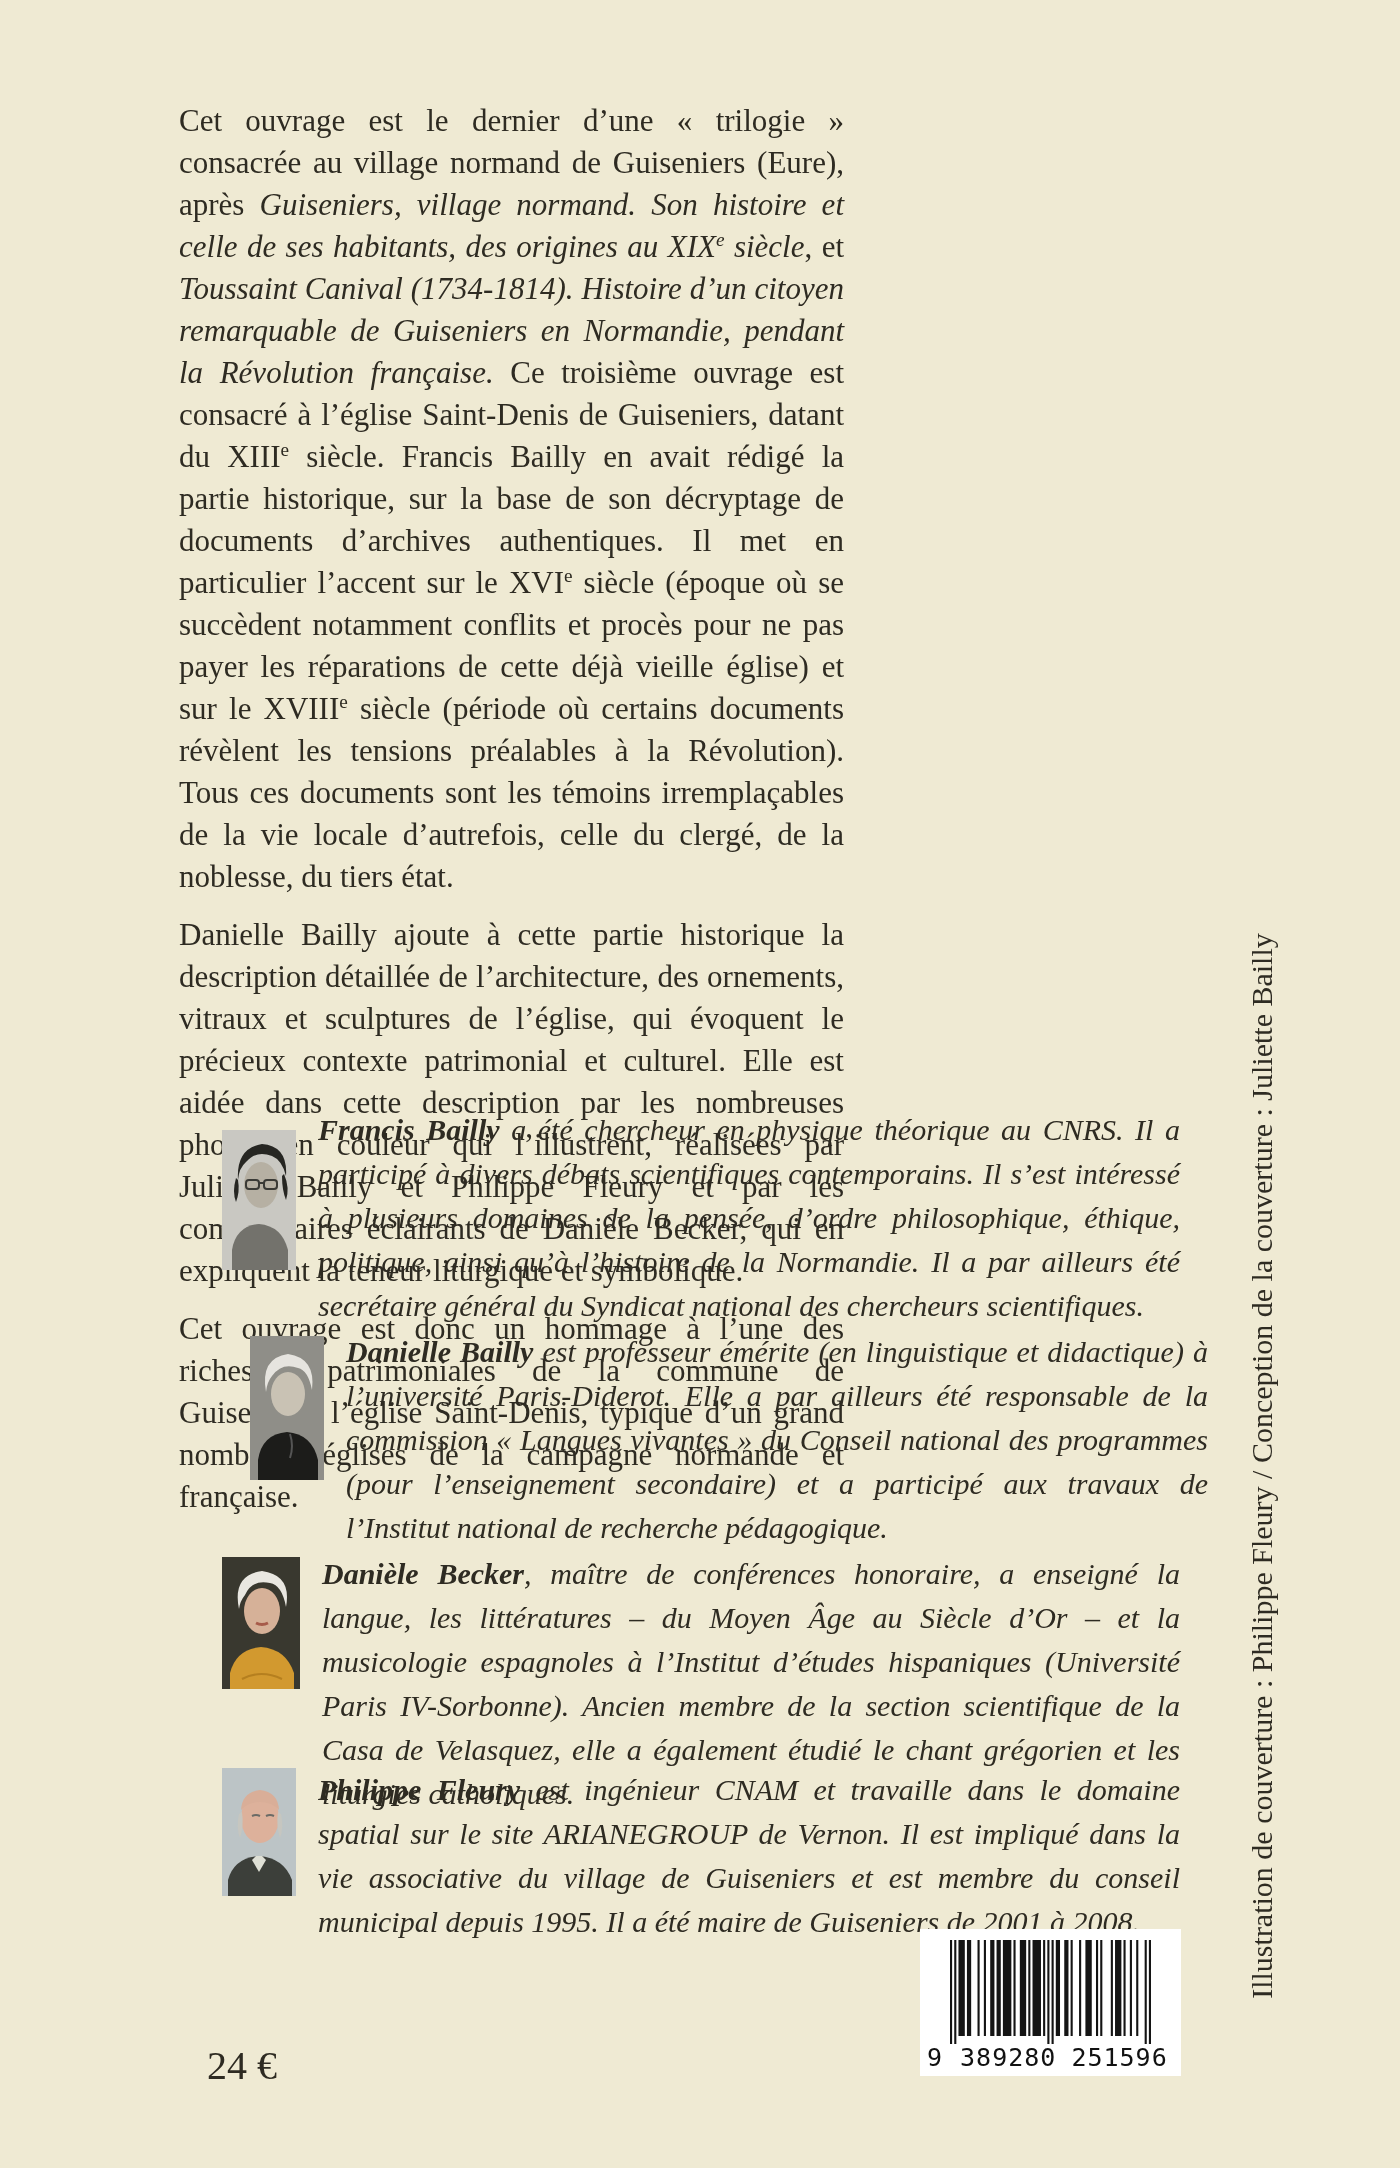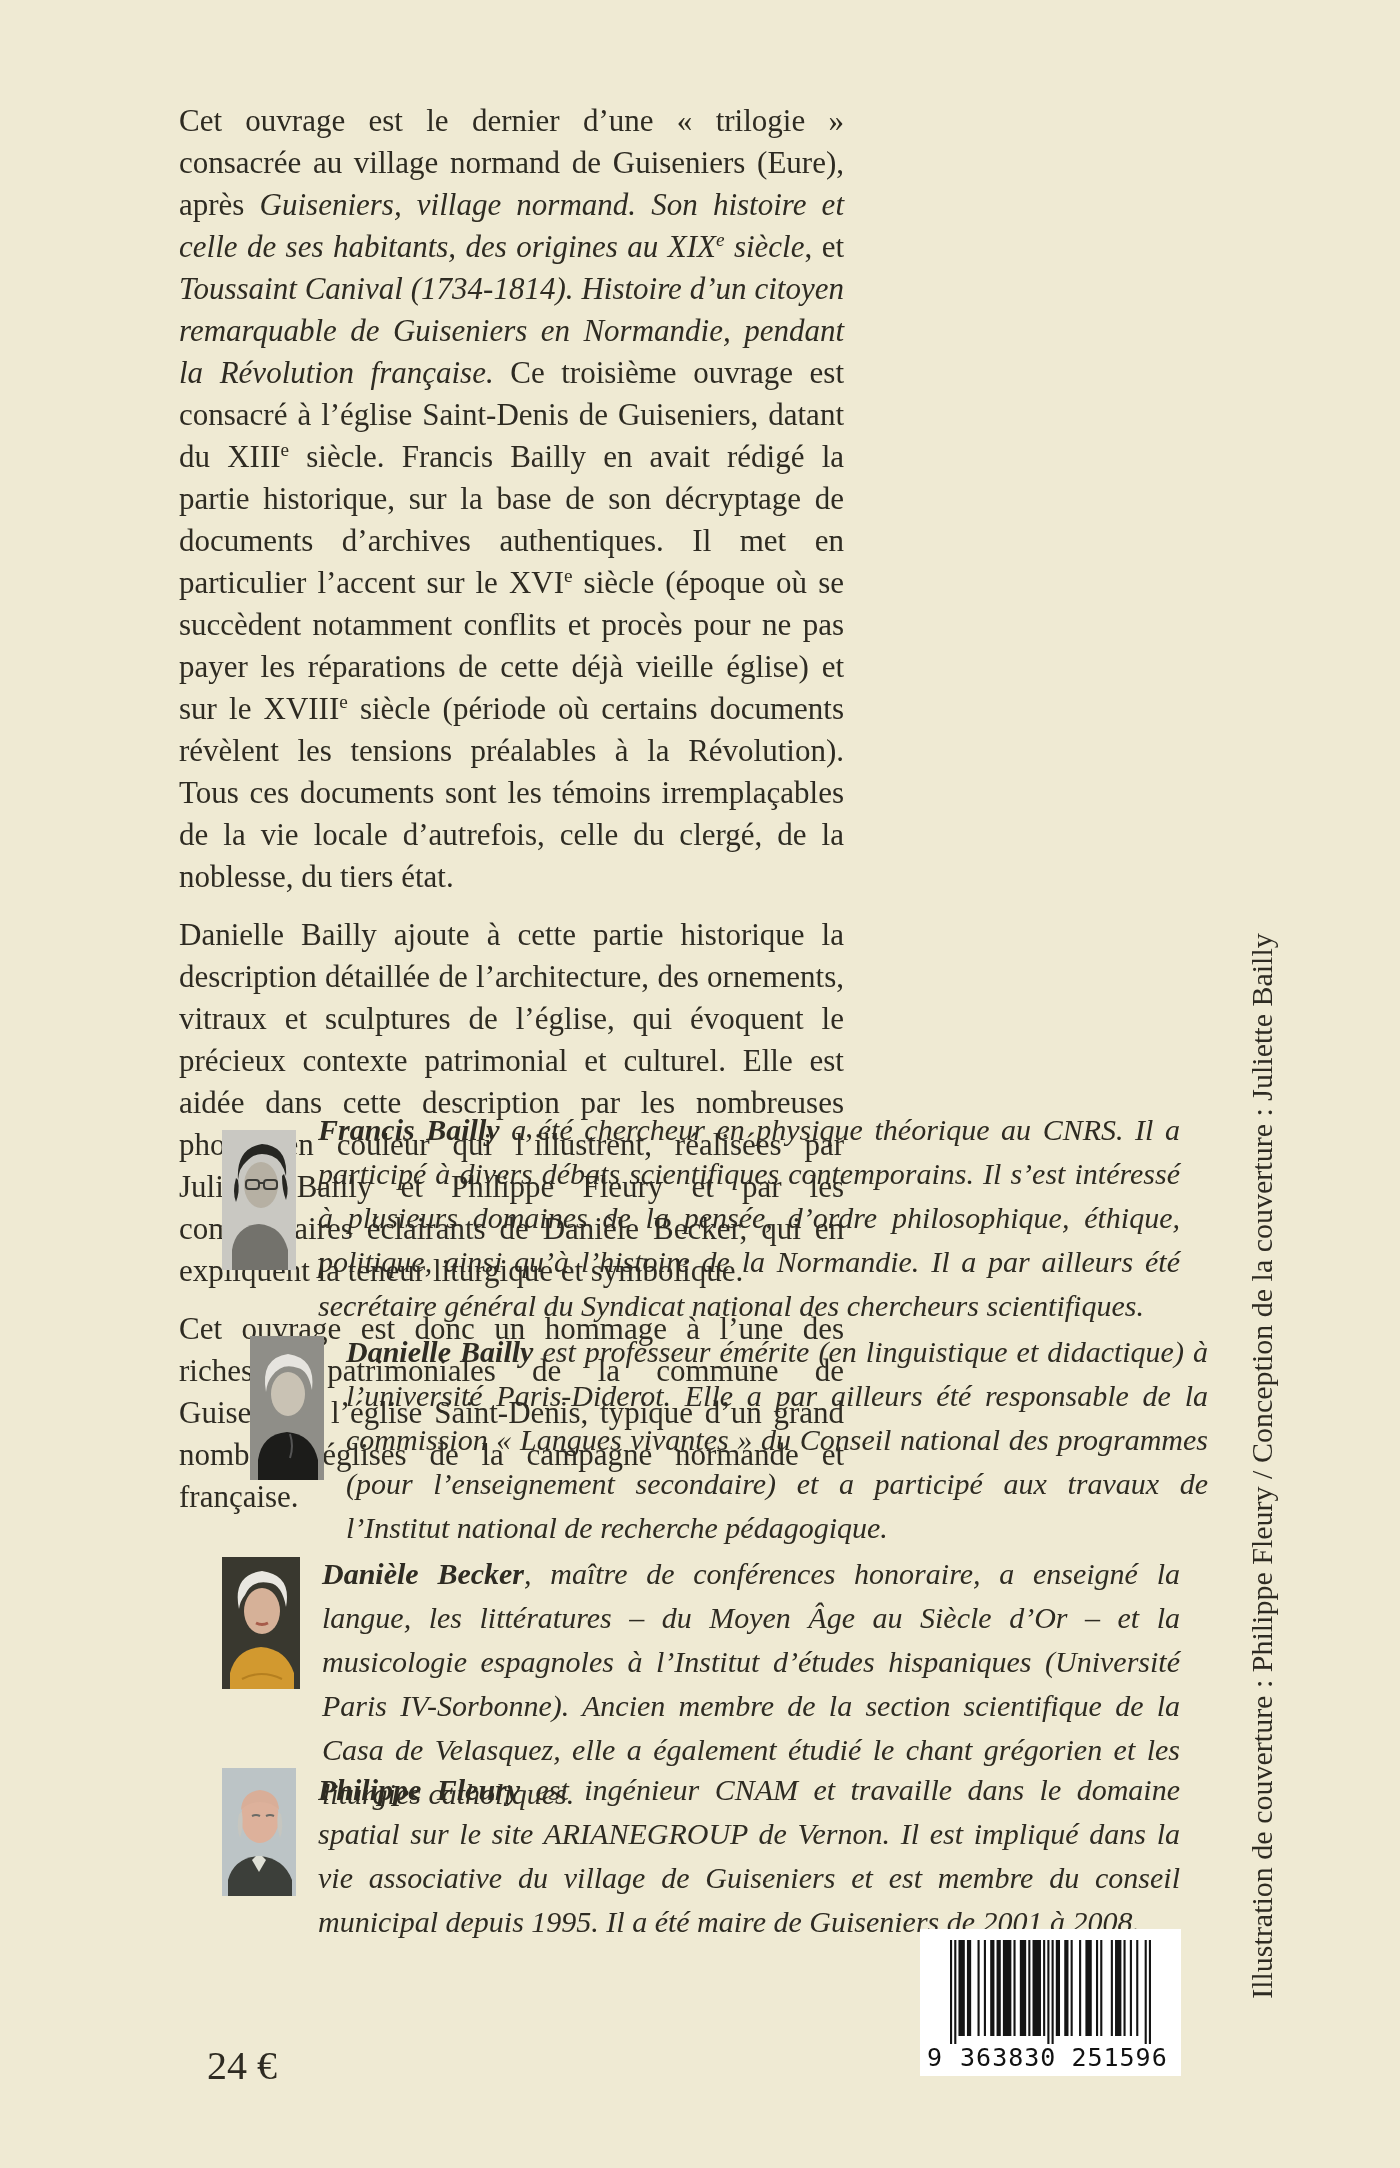--- a/index.html
+++ b/index.html
@@ -170,18 +170,18 @@
         <rect x="160.80" y="0" width="2.12" height="96" fill="#141414"></rect>
         <rect x="165.03" y="0" width="6.35" height="96" fill="#141414"></rect>
         <rect x="173.49" y="0" width="2.12" height="96" fill="#141414"></rect>
         <rect x="179.84" y="0" width="2.12" height="96" fill="#141414"></rect>
         <rect x="186.19" y="0" width="2.12" height="96" fill="#141414"></rect>
         <rect x="194.65" y="0" width="2.12" height="104" fill="#141414"></rect>
         <rect x="198.88" y="0" width="2.12" height="104" fill="#141414"></rect>
       </svg>
     <div class="barcode-digits">
       <span class="d9">9</span>
-      <span class="dl">363830</span>
+      <span class="dl">389280</span>
       <span class="dr">251596</span>
     </div>
   </div>
 
 </div>
 
 </body></html>

